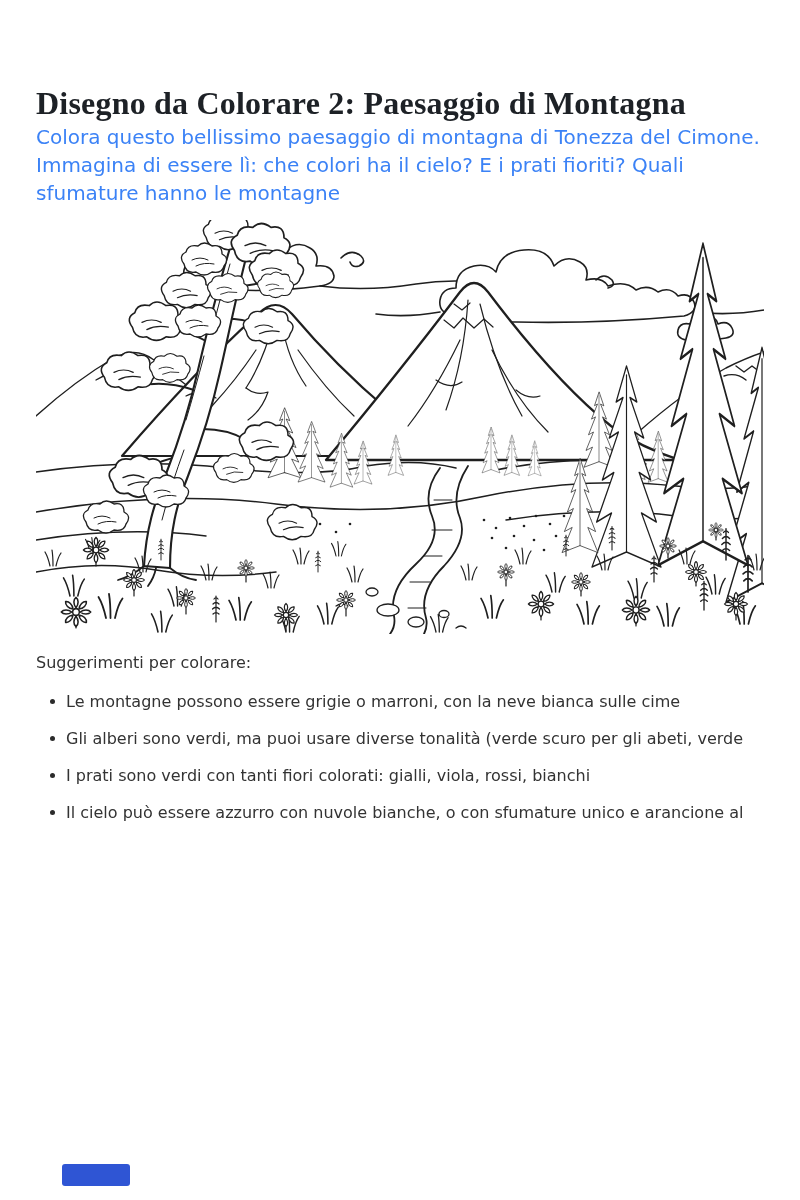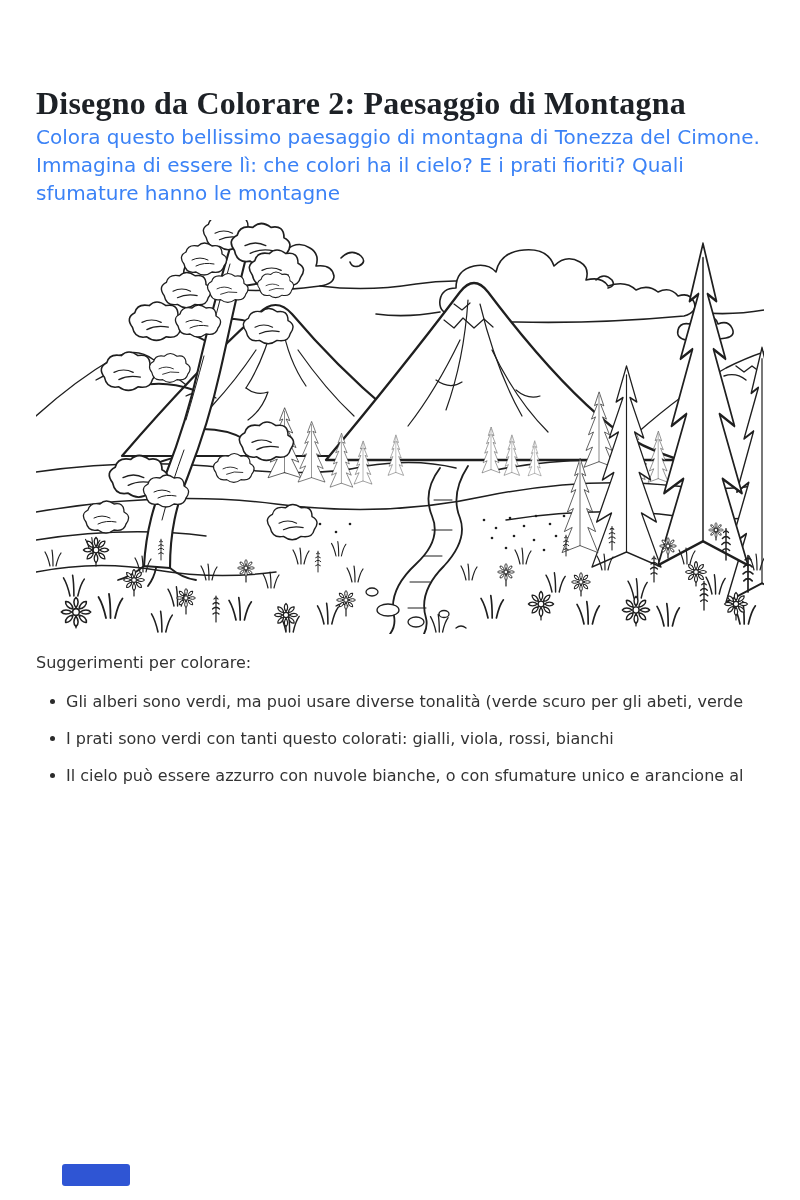--- a/index.html
+++ b/index.html
@@ -288,21 +288,22 @@
         <use href="#spike" transform="translate(180,402)"></use>
         <use href="#spike" transform="translate(282,352) scale(0.8)"></use>
         <use href="#spike" transform="translate(530,336) scale(0.8)"></use>
       </g>
     </svg>
   </figure>
 
   <p class="suggest-heading">Suggerimenti per colorare:</p>
 
   <ul class="suggestions">
+    <li><span>Le montagne possono essere grigie o marroni, con la neve bianca sulle cime</span></li>
     <li><span>Gli alberi sono verdi, ma puoi usare diverse tonalità (verde scuro per gli abeti, verde</span></li>
-    <li><span>I prati sono verdi con tanti questo colorati: gialli, viola, rossi, bianchi</span></li>
+    <li><span>I prati sono verdi con tanti fiori colorati: gialli, viola, rossi, bianchi</span></li>
     <li><span>Il cielo può essere azzurro con nuvole bianche, o con sfumature unico e arancione al</span></li>
   </ul>
 
 
 </div>
 
 <div class="bottom-blue" title=""></div>
 
 </body></html>

